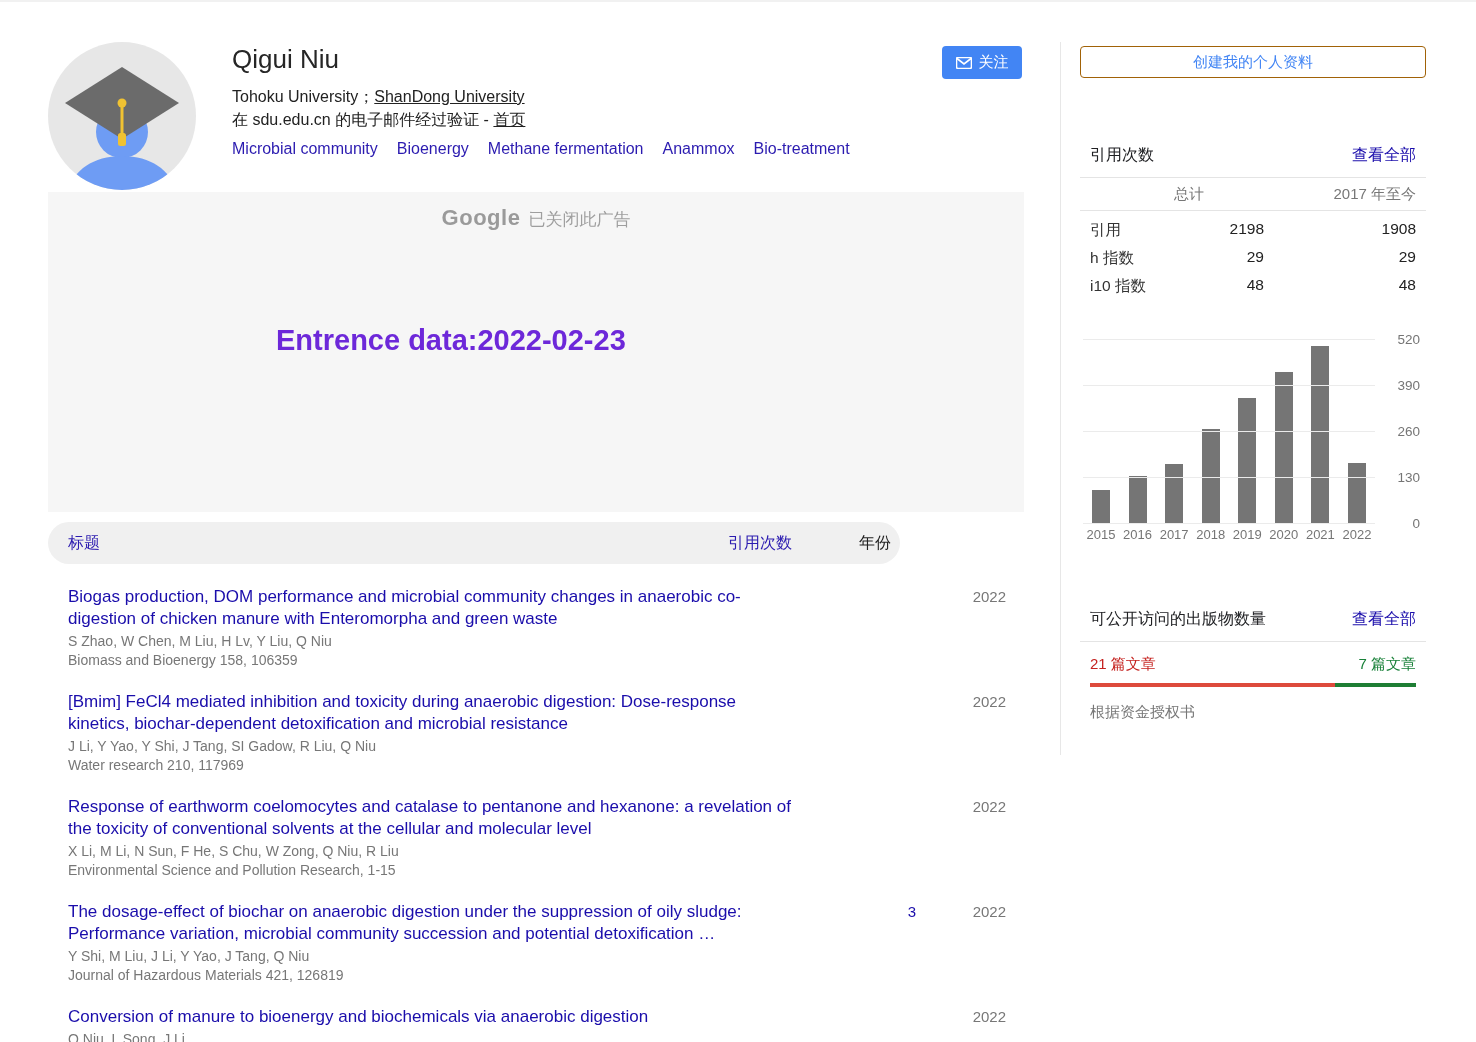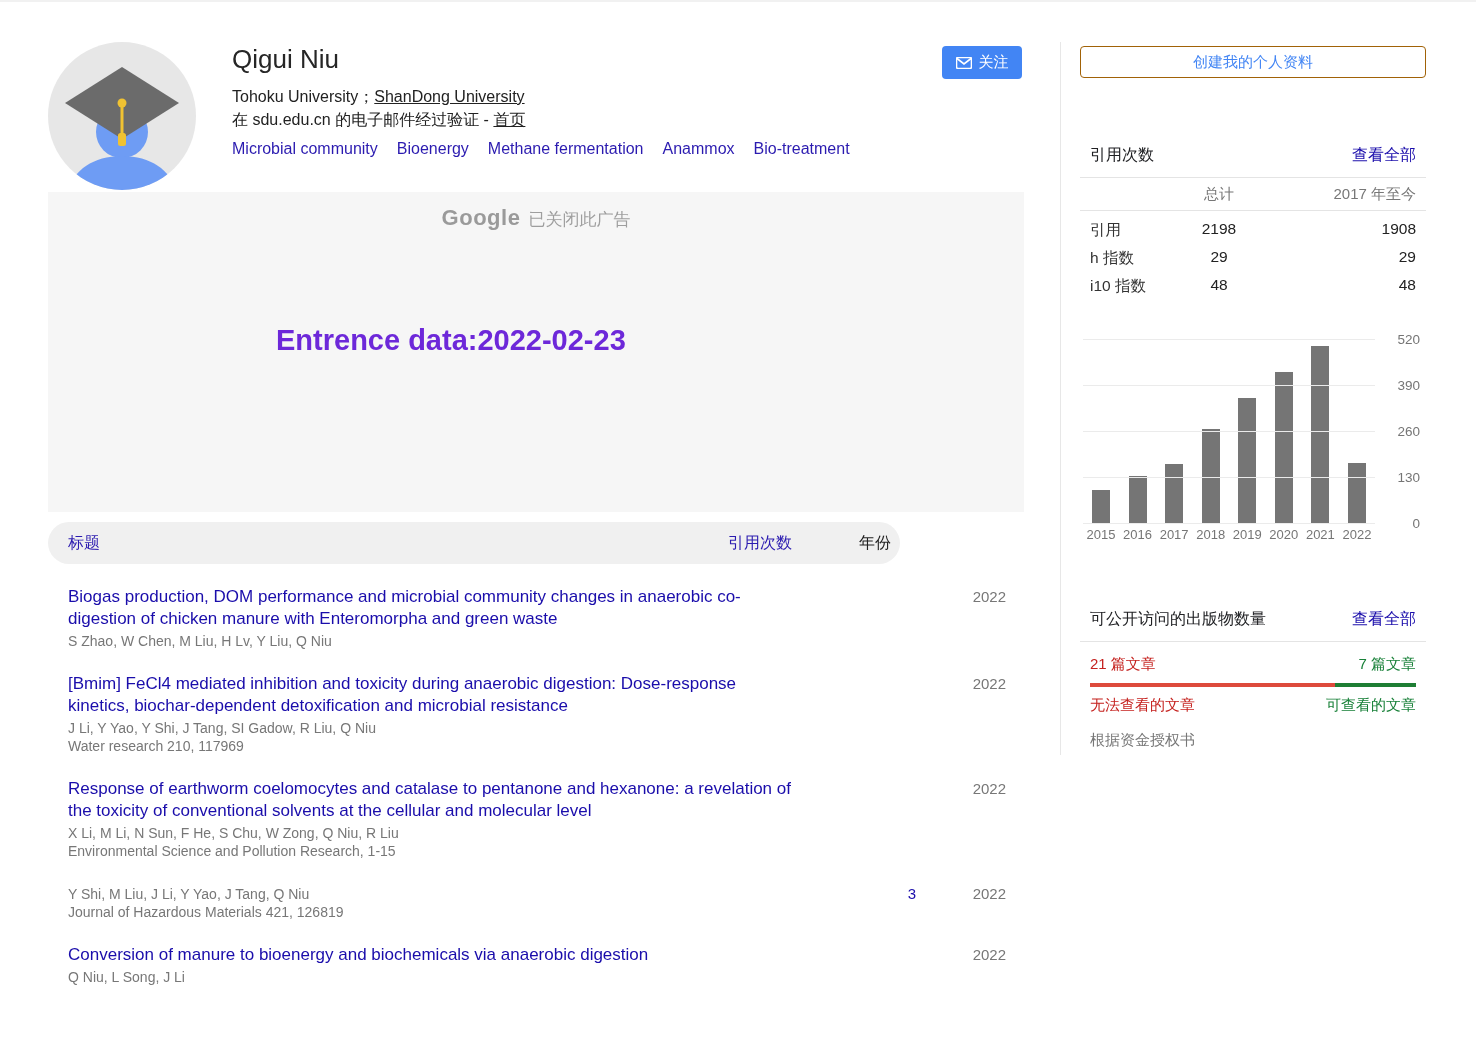--- a/index.html
+++ b/index.html
@@ -56,26 +56,26 @@
 
   .widget { position:absolute; width:346px; }
   .cited-widget { left:1080px; top:133px; }
   .widget-head { display:flex; justify-content:space-between; align-items:baseline; padding:10px 10px 11px 10px; }
   .widget-title { font-size:16px; color:#202124; cursor:pointer; }
   .view-all { font-size:16px; }
   .hr { height:1px; background:#e4e4e4; }
 
   .cited-cols { display:flex; padding:7px 10px 6px 10px; font-size:15px; color:#777; }
   .cited-cols .c1 { flex:1; }
-  .cited-cols .c2 { width:90px; text-align:center; }
+  .cited-cols .c2 { width:90px; text-align:left; }
   .cited-cols .c3 { width:152px; text-align:right; }
   .cited-rows { padding:6px 10px 0 10px; }
   .cited-row { display:flex; font-size:15.5px; color:#222; padding:3px 0 4px 0; }
   .cited-row .c1 { flex:1; color:#333; }
-  .cited-row .c2 { width:90px; text-align:center; }
+  .cited-row .c2 { width:90px; text-align:right; }
   .cited-row .c3 { width:152px; text-align:right; }
 
   
   .chart-wrap { position:absolute; left:1083px; top:338px; width:340px; height:215px; }
   .chart-plot { position:absolute; left:0; top:0; width:292px; height:184px; }
   .gridline { position:absolute; left:0; width:100%; height:1px; background:#ebebeb; }
   .bar-slots { position:absolute; left:0; top:0; width:100%; height:100%;
     display:flex; justify-content:space-between; align-items:flex-end; }
   .bar-slot { width:36px; display:flex; justify-content:center; align-items:flex-end; height:100%; }
   .bar { width:18px; background:#757575; cursor:pointer; }
@@ -154,20 +154,21 @@
     <div class="col-cite link">引用次数</div>
     <div class="col-year">年份</div>
   </div>
 
   <div class="pub-list">
 
     <div class="pub-row">
       <div class="pub-main">
         <div><span class="pub-title">Biogas production, DOM performance and microbial community changes in anaerobic co-digestion of chicken manure with Enteromorpha and green waste</span></div>
         <div class="pub-authors">S Zhao, W Chen, M Liu, H Lv, Y Liu, Q Niu</div>
+        <div class="pub-venue">Biomass and Bioenergy 158, 106359</div>
       </div>
       <div class="pub-cite"></div>
       <div class="pub-year">2022</div>
     </div>
 
     <div class="pub-row">
       <div class="pub-main">
         <div><span class="pub-title">[Bmim] FeCl4 mediated inhibition and toxicity during anaerobic digestion: Dose-response kinetics, biochar-dependent detoxification and microbial resistance</span></div>
         <div class="pub-authors">J Li, Y Yao, Y Shi, J Tang, SI Gadow, R Liu, Q Niu</div>
         <div class="pub-venue">Water research 210, 117969</div>
@@ -181,20 +182,21 @@
         <div><span class="pub-title">Response of earthworm coelomocytes and catalase to pentanone and hexanone: a revelation of the toxicity of conventional solvents at the cellular and molecular level</span></div>
         <div class="pub-authors">X Li, M Li, N Sun, F He, S Chu, W Zong, Q Niu, R Liu</div>
         <div class="pub-venue">Environmental Science and Pollution Research, 1-15</div>
       </div>
       <div class="pub-cite"></div>
       <div class="pub-year">2022</div>
     </div>
 
     <div class="pub-row">
       <div class="pub-main">
+        <div><span class="pub-title">The dosage-effect of biochar on anaerobic digestion under the suppression of oily sludge: Performance variation, microbial community succession and potential detoxification …</span></div>
         <div class="pub-authors">Y Shi, M Liu, J Li, Y Yao, J Tang, Q Niu</div>
         <div class="pub-venue">Journal of Hazardous Materials 421, 126819</div>
       </div>
       <div class="pub-cite">3</div>
       <div class="pub-year">2022</div>
     </div>
 
     <div class="pub-row">
       <div class="pub-main">
         <div><span class="pub-title">Conversion of manure to bioenergy and biochemicals via anaerobic digestion</span></div>
@@ -302,20 +304,16 @@
     </div>
     <div class="hr"></div>
     <div class="access-counts">
       <span class="red-text">21 篇文章</span>
       <span class="green-text">7 篇文章</span>
     </div>
     <div class="access-bar">
       <div class="seg-red" style="width: 75%;"></div>
       <div class="seg-green" style="width: 25%;"></div>
     </div>
-    <div class="access-labels">
-      <span class="red-text">无法查看的文章</span>
-      <span class="green-text">可查看的文章</span>
-    </div>
     <div class="access-foot">根据资金授权书</div>
   </div>
 
 </div>
 
 </body></html>

